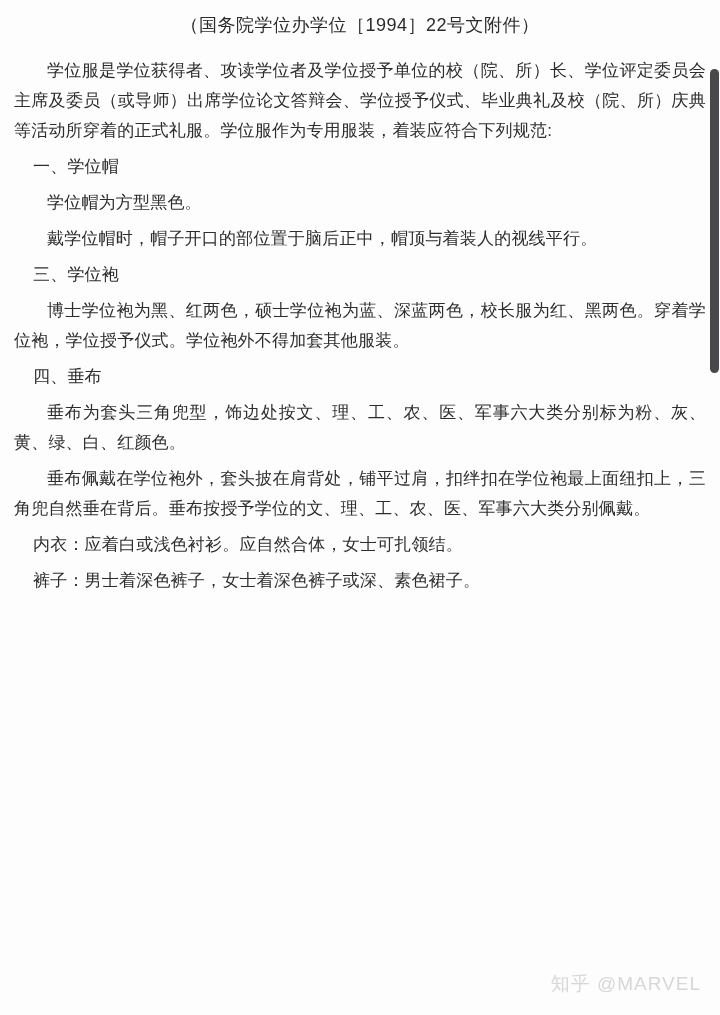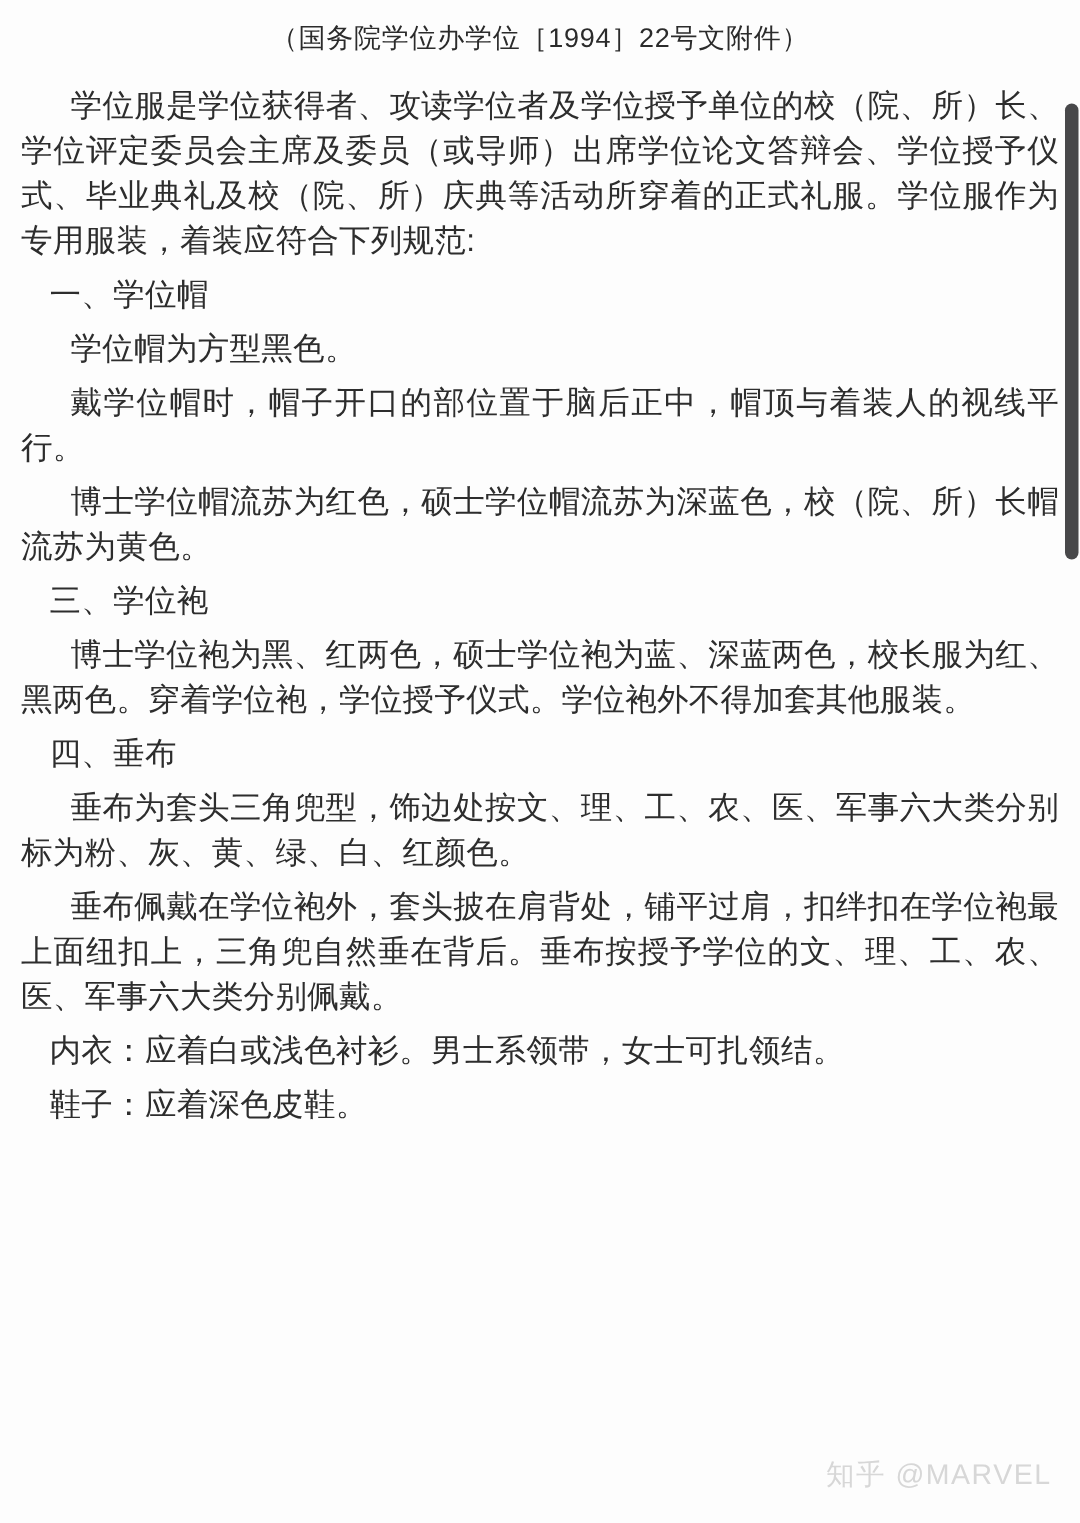--- a/index.html
+++ b/index.html
@@ -25,21 +25,21 @@
   .title {
     font-size: 18px;
     font-weight: 400;
     text-align: center;
     margin: 2px 0 16px 0;
     line-height: 30px;
     letter-spacing: 0.5px;
     color: #2b2b2b;
   }
   .block {
-    font-size: 21px;
+    font-size: 17px;
     font-weight: 400;
     line-height: 30px;
     margin: 6px 0;
     letter-spacing: 0.2px;
     text-align: justify;
     color: #2d2d2d;
   }
   .paragraph { text-indent: 33px; }
   .heading   { text-indent: 19px; }
   .item      { text-indent: 19px; }
@@ -68,28 +68,27 @@
 <body>
 
 <div class="page">
   <h1 class="title">（国务院学位办学位［1994］22号文附件）</h1>
 
   <main class="doc">
       <p class="block paragraph">学位服是学位获得者、攻读学位者及学位授予单位的校（院、所）长、学位评定委员会主席及委员（或导师）出席学位论文答辩会、学位授予仪式、毕业典礼及校（院、所）庆典等活动所穿着的正式礼服。学位服作为专用服装，着装应符合下列规范:</p>
       <p class="block heading">一、学位帽</p>
       <p class="block paragraph">学位帽为方型黑色。</p>
       <p class="block paragraph">戴学位帽时，帽子开口的部位置于脑后正中，帽顶与着装人的视线平行。</p>
-      <p class="block paragraph">博士学位帽流苏为红色，硕士学位帽流苏为深蓝色，校（院、所）长帽流苏为黄色。</p>
       <p class="block heading">三、学位袍</p>
       <p class="block paragraph">博士学位袍为黑、红两色，硕士学位袍为蓝、深蓝两色，校长服为红、黑两色。穿着学位袍，学位授予仪式。学位袍外不得加套其他服装。</p>
       <p class="block heading">四、垂布</p>
       <p class="block paragraph">垂布为套头三角兜型，饰边处按文、理、工、农、医、军事六大类分别标为粉、灰、黄、绿、白、红颜色。</p>
       <p class="block paragraph">垂布佩戴在学位袍外，套头披在肩背处，铺平过肩，扣绊扣在学位袍最上面纽扣上，三角兜自然垂在背后。垂布按授予学位的文、理、工、农、医、军事六大类分别佩戴。</p>
-      <p class="block item">内衣：应着白或浅色衬衫。男士系领带，女士可扎领结。</p>
-      <p class="block item">鞋子：应着深色皮鞋。</p>
+      <p class="block item">内衣：应着白或浅色衬衫。应自然合体，女士可扎领结。</p>
+      <p class="block item">裤子：男士着深色裤子，女士着深色裤子或深、素色裙子。</p>
     </main>
 
   <div class="watermark">
     <span>知乎 @MARVEL</span>
   </div>
 
   <div class="scrollbar-thumb"></div>
 </div>
 
 </body></html>

